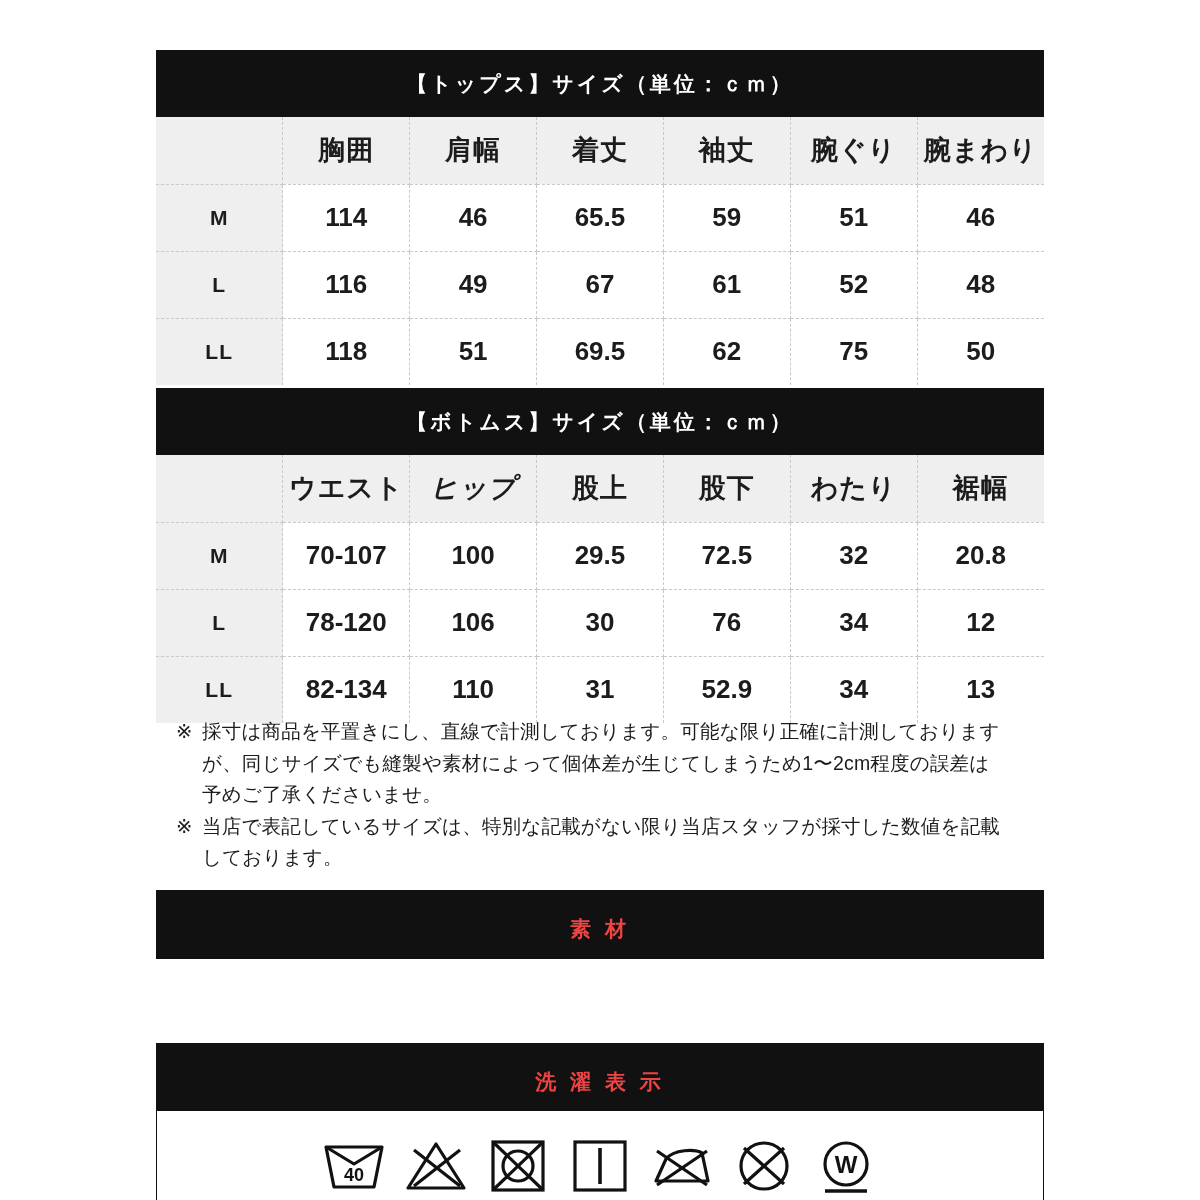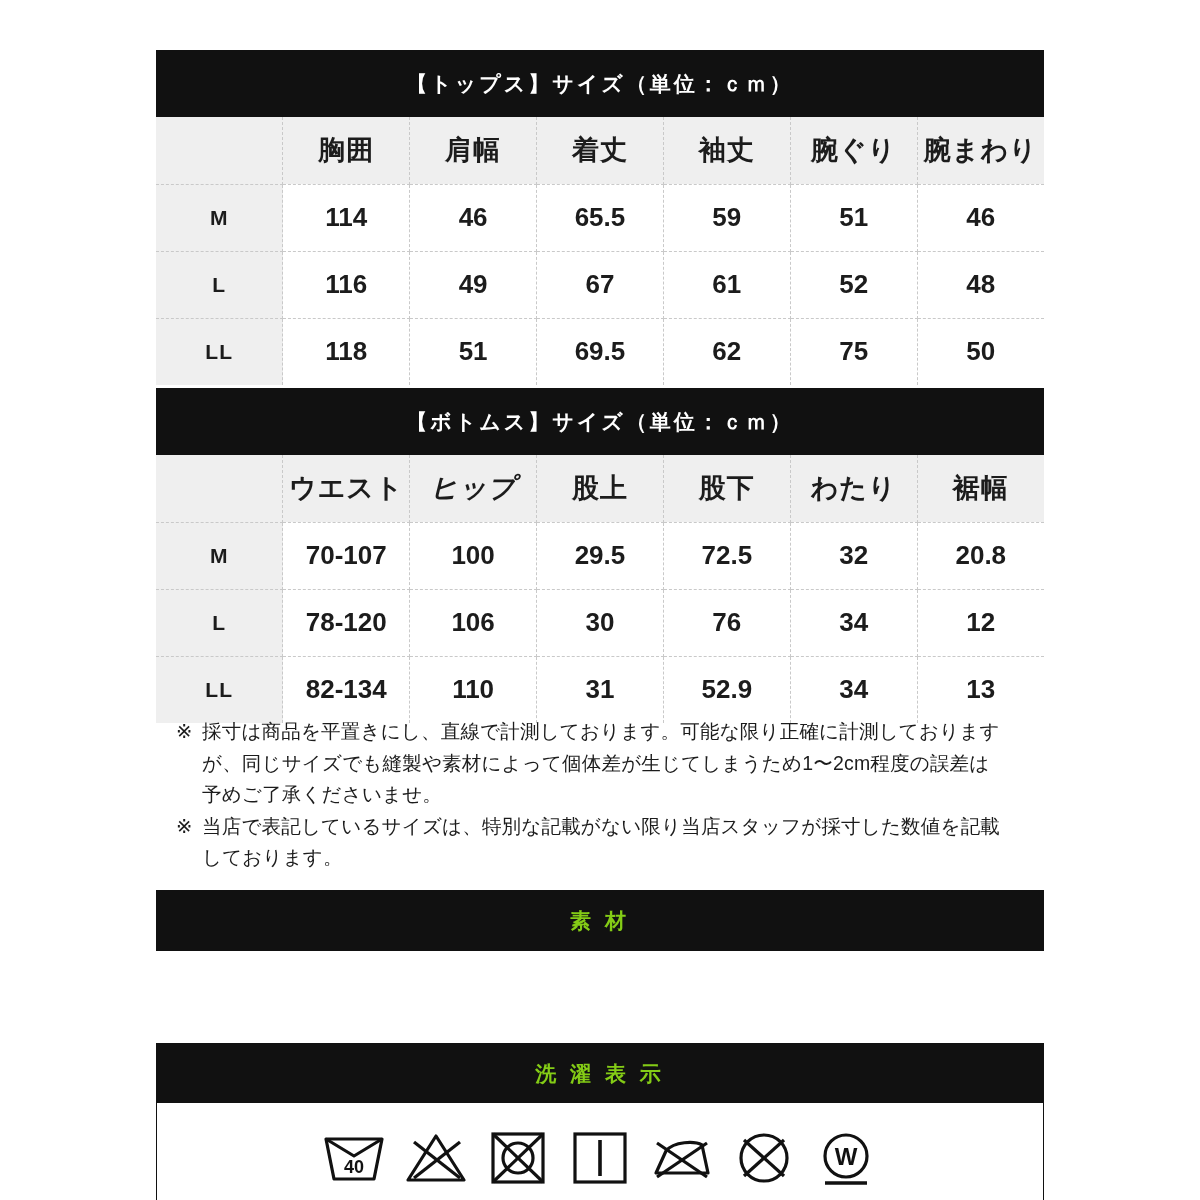--- a/index.html
+++ b/index.html
@@ -103,26 +103,26 @@
   }
 
   
   .info-block {
     border: 1px solid #111111;
     box-sizing: border-box;
     background: #fff;
   }
   .info-title {
     background: #111111;
-    color: #84cc16;
+    color: #ef4444;
     text-align: center;
     font-size: 21px;
     font-weight: bold;
     letter-spacing: 4px;
-    padding: 16px 0 15px 0;
+    padding: 24px 0 15px 0;
   }
   .info-body {
     text-align: center;
     font-size: 20px;
     font-weight: bold;
     color: #1c1c1c;
     padding: 22px 0 24px 0;
     line-height: 1.85;
   }
   .wash-body {

